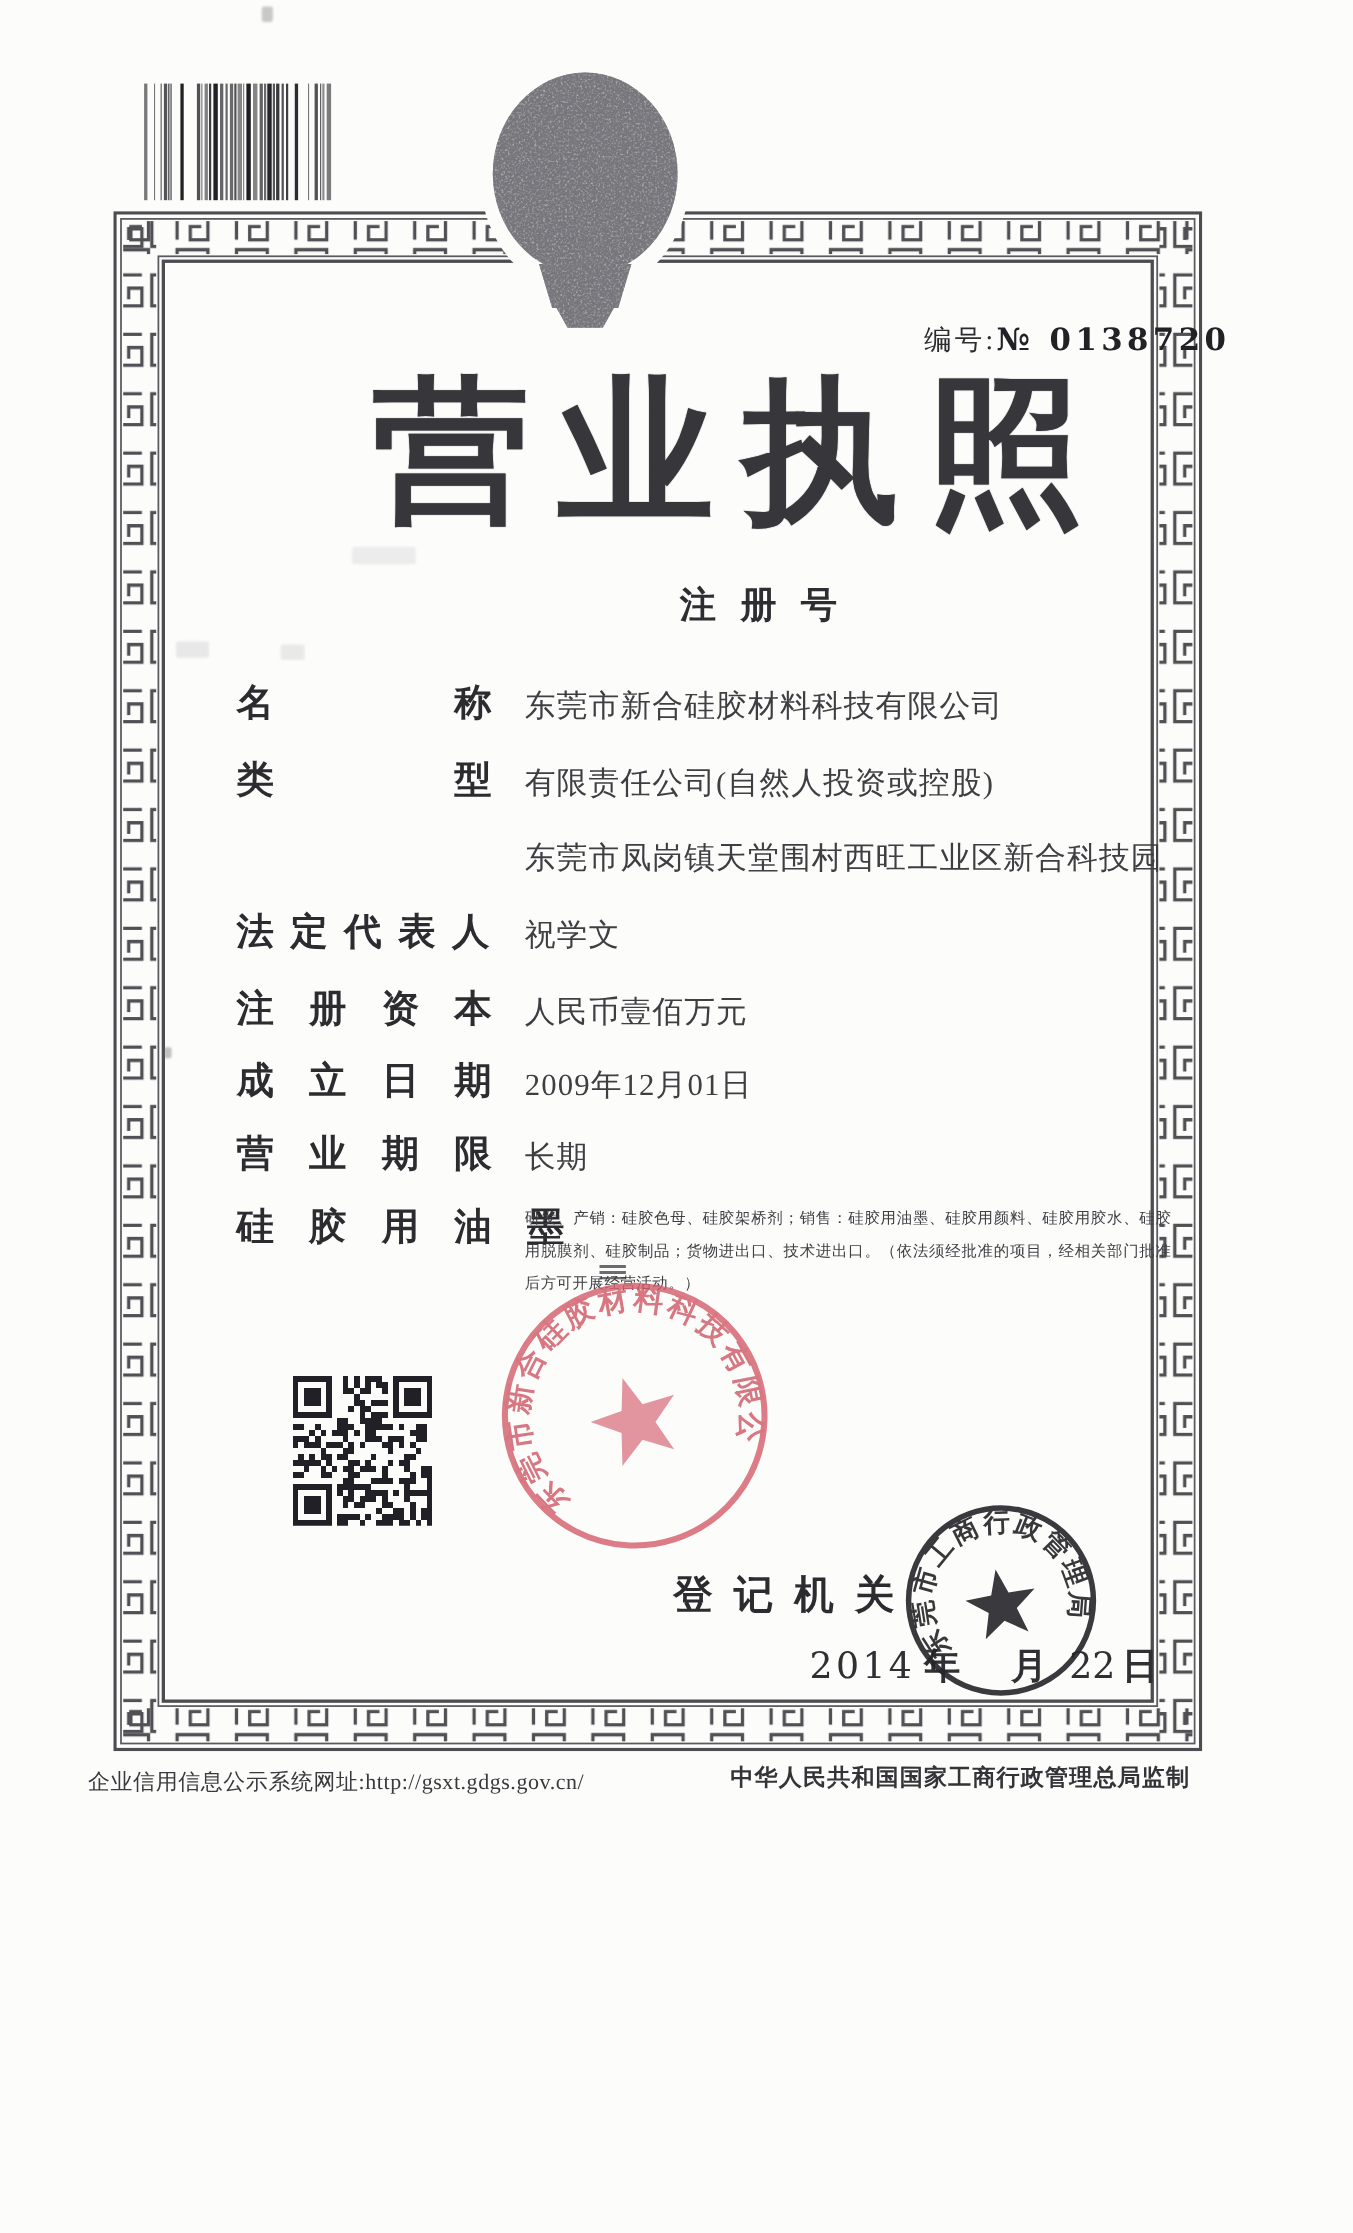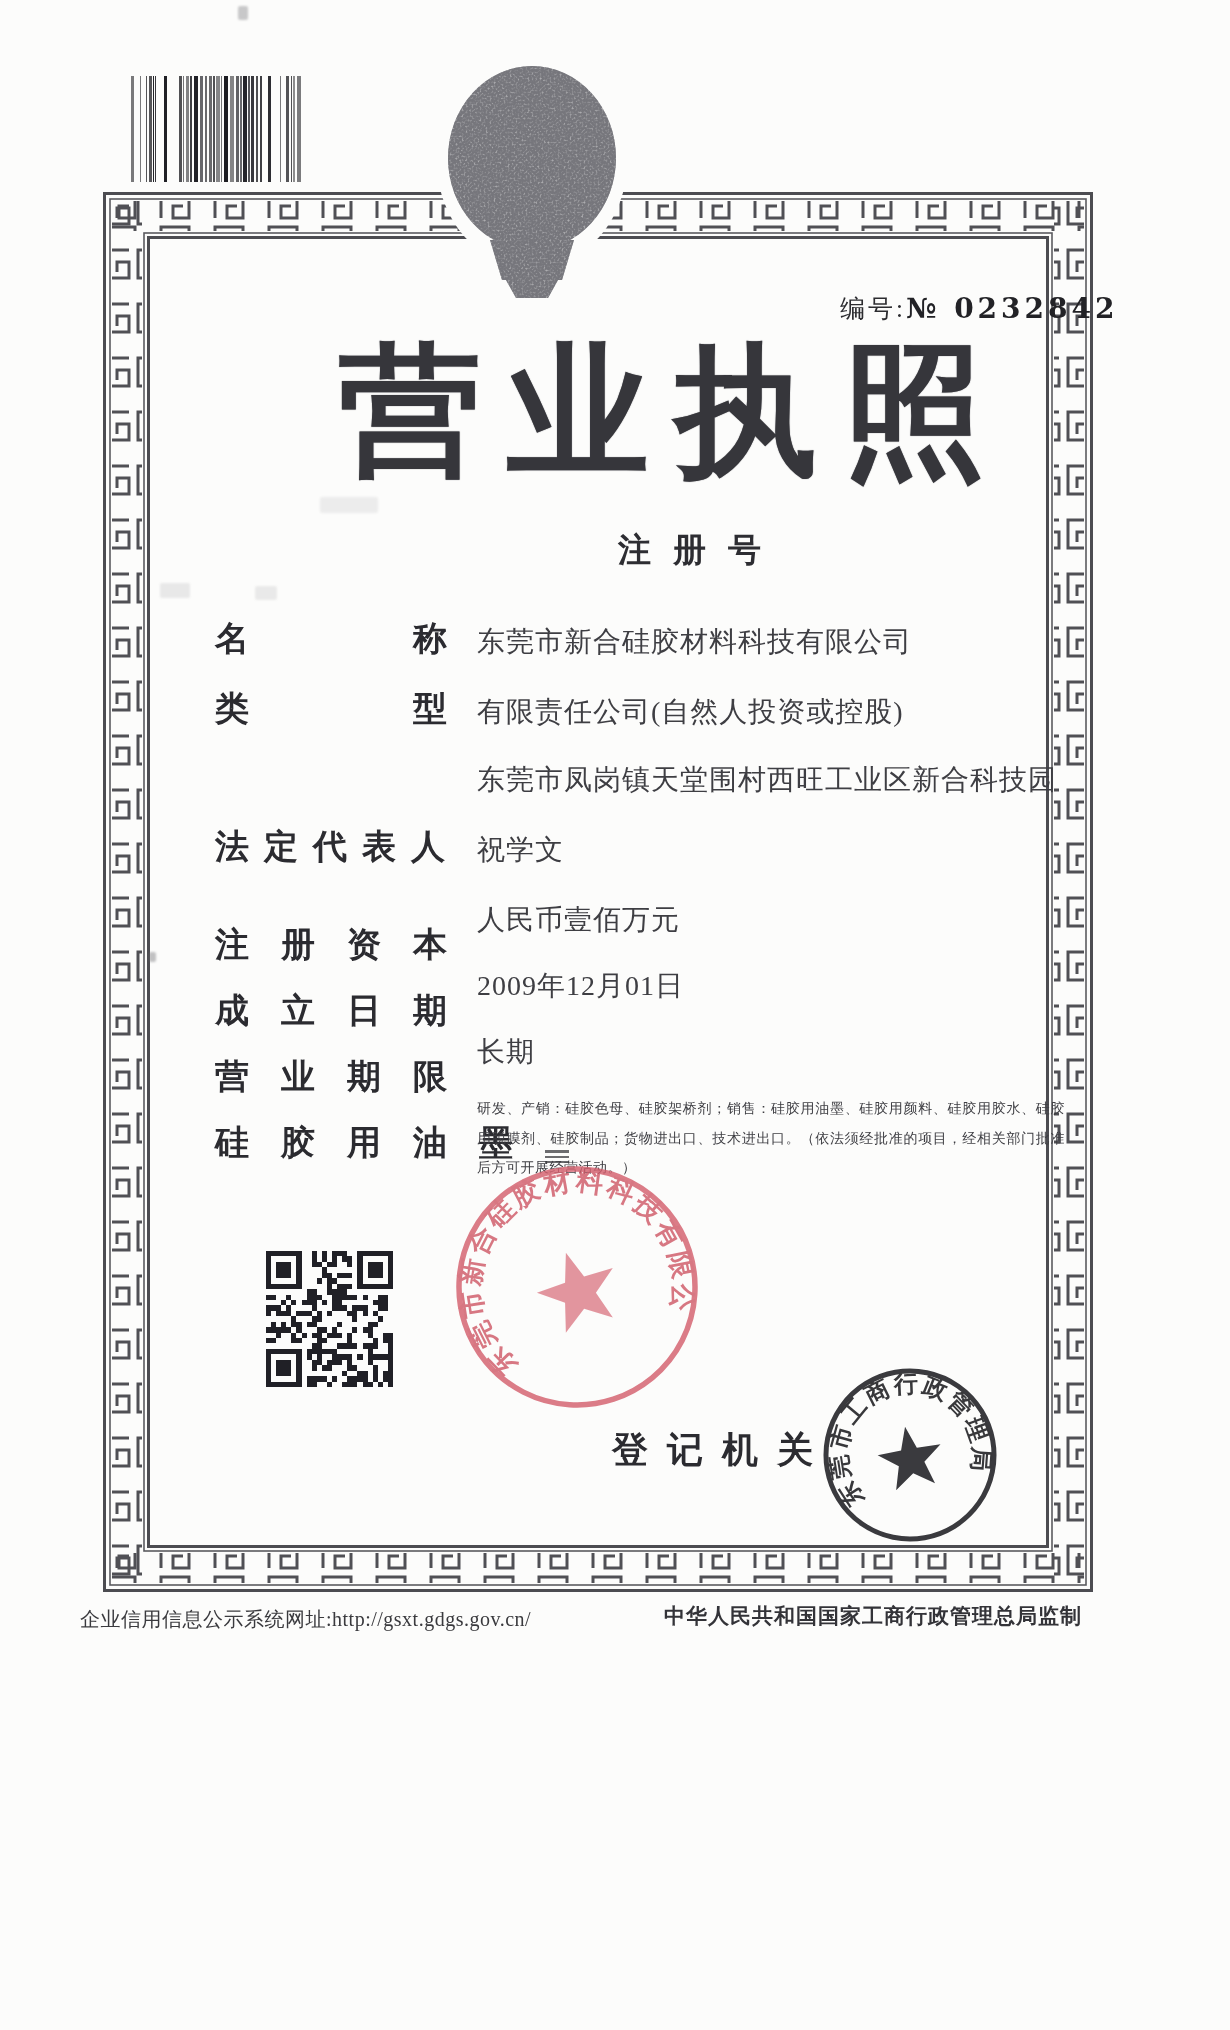--- a/index.html
+++ b/index.html
@@ -21,21 +21,21 @@
 
   
   .regline{left:618px;top:528px;display:flex;align-items:baseline;}
   .regline .rlabel{font-size:33px;font-weight:bold;color:#2d2d32;letter-spacing:22px;}
   .regline .rnum{font-size:36px;color:#3a3a3f;margin-left:14px;letter-spacing:1px;font-family:"DejaVu Serif",serif;}
 
   
   .frow{position:absolute;left:215px;width:890px;height:62px;}
   .flabel{position:absolute;left:0;top:0;font-size:34px;font-weight:bold;color:#2b2b30;white-space:nowrap;}
   .ls2{letter-spacing:164px;}
-  .ls4{letter-spacing:32px;margin-top:28px;}
+  .ls4{letter-spacing:32px;}
   .ls5{letter-spacing:15px;}
   .fvalue{position:absolute;left:262px;top:7px;font-size:28px;color:#3e3e43;white-space:nowrap;letter-spacing:1px;}
   .fvalue.scope{top:2px;width:588px;white-space:normal;font-size:14px;line-height:29.5px;letter-spacing:0.5px;text-align:justify;}
 
   
   .registrar{left:612px;top:1426px;font-size:36px;font-weight:bold;color:#2b2b30;letter-spacing:19px;white-space:nowrap;}
   .dateline{left:736px;top:1492px;font-size:33px;color:#2f2f34;display:flex;align-items:baseline;white-space:nowrap;}
   .dateline .y{font-family:"DejaVu Serif",serif;letter-spacing:3px;margin-right:8px;}
   .dateline .u1{font-weight:bold;margin-right:46px;}
   .dateline .u2{font-weight:bold;margin-right:20px;}
@@ -127,21 +127,21 @@
     </g>
     <g fill="#4a4a4f" filter="url(#emblemGrain)">
       <ellipse cx="92" cy="100" rx="84" ry="92"></ellipse>
       <polygon points="50,182 134,182 122,222 62,222"></polygon>
       <polygon points="66,222 118,222 108,240 76,240"></polygon>
     </g>
   </svg>
 
   <div class="abs serial">
     <span class="lbl">编号:</span>
-    <span class="num">№ 0232842</span>
+    <span class="num">№ 0138720</span>
   </div>
 
   <div class="abs title">营业执照</div>
 
   <div class="abs regline">
     <span class="rlabel">注册号</span>
   </div>
 
   <div>
     <div class="frow" style="top:616px">
@@ -398,20 +398,27 @@
       <polygon transform="translate(0,6)" fill="#d4606e" opacity="0.8" points="0,-42 -10,-13.8 -39.9,-13 -16.2,5.3 -24.7,34 0,17 24.7,34 16.2,5.3 39.9,-13 10,-13.8"></polygon>
       <path id="sealArcRed" d="M -79.4 55.6 A 97 97 0 1 1 79.4 55.6" fill="none"></path>
       <text fill="#cf5a68" font-size="27" letter-spacing="3" font-weight="bold">
         <textPath href="#sealArcRed">东莞市新合硅胶材料科技有限公司</textPath>
       </text>
     </g>
   </svg>
 
   <div class="abs registrar">登记机关</div>
 
+  <div class="abs dateline">
+    <span class="y">2014</span>
+    <span class="u1">年</span>
+    <span class="u2">月</span>
+    <span class="d">22</span>
+    <span class="u3">日</span>
+  </div>
 
   <svg class="abs" style="left:815px;top:1360px;opacity:.9" width="190" height="190" viewBox="-95 -95 190 190">
     <g transform="rotate(-10)">
       <circle r="84" fill="none" stroke="#26262a" stroke-width="5"></circle>
       <polygon transform="translate(0,5) scale(0.8)" fill="#26262a" points="0,-42 -10,-13.8 -39.9,-13 -16.2,5.3 -24.7,34 0,17 24.7,34 16.2,5.3 39.9,-13 10,-13.8"></polygon>
       <path id="sealArcBlk" d="M -51.6 36.1 A 63 63 0 1 1 51.6 36.1" fill="none"></path>
       <text fill="#232327" font-size="24" letter-spacing="2.5" font-weight="bold">
         <textPath href="#sealArcBlk">东莞市工商行政管理局</textPath>
       </text>
     </g>

